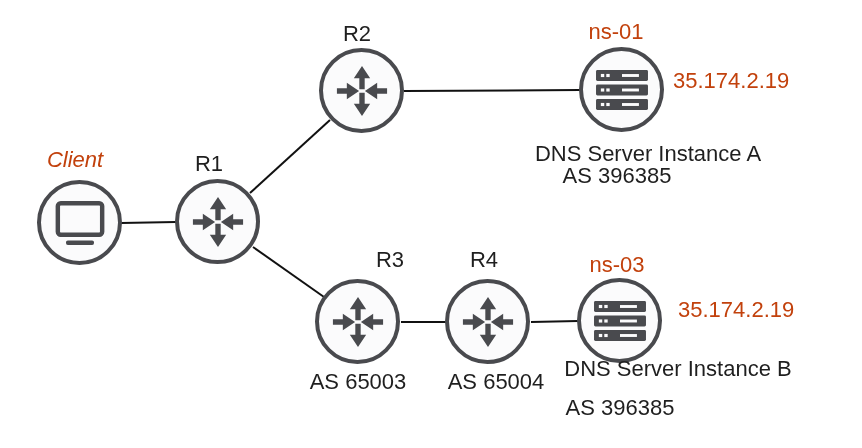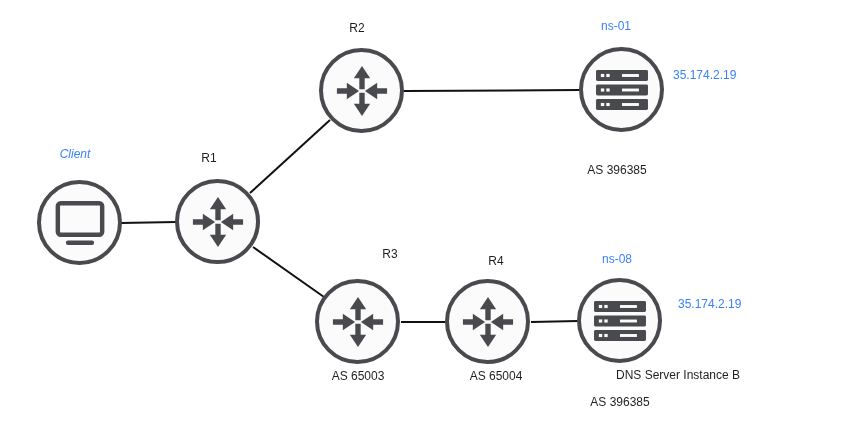--- a/index.html
+++ b/index.html
@@ -7,23 +7,23 @@
     position:relative; width:862px; height:448px; background:#ffffff;
     font-family:"Liberation Sans", sans-serif; overflow:hidden;
   }
   .edges { position:absolute; left:0; top:0; width:862px; height:448px; }
   .edges line { stroke:#111111; stroke-width:2; }
   .circle {
     position:absolute; width:77px; height:77px; box-sizing:content-box;
     border:4.5px solid #494a4e; border-radius:50%; background:#fbfbfc;
     display:flex; align-items:center; justify-content:center;
   }
-  .lbl { position:absolute; font-size:12px; line-height:1.2; color:#1f1f1f; white-space:nowrap;text-align:center; }
+  .lbl { position:absolute; font-size:22px; line-height:1.2; color:#1f1f1f; white-space:nowrap;text-align:center; }
   .center { transform:translateX(-50%); }
-  .blue { color:#3b82f6; }
+  .blue { color:#c2410c; }
   svg.icon { display:block; }
 </style>
 </head>
 <body>
 
 <div class="page">
 
   <svg class="edges" viewBox="0 0 862 448">
     <line x1="121" y1="223" x2="176" y2="222"></line>
     <line x1="250" y1="193" x2="330" y2="120"></line>
@@ -128,25 +128,26 @@
 
   <div class="lbl center blue" style="left:75px; top:147px;font-style:italic;">Client</div>
 
   <div class="lbl center" style="left:209px; top:151px;">R1</div>
 
   <div class="lbl center" style="left:357px; top:21px;">R2</div>
 
   <div class="lbl center" style="left:354px; top:247px;margin-left:36px;">R3</div>
   <div class="lbl center" style="left:358px; top:369px;">AS 65003</div>
 
-  <div class="lbl center" style="left:484px; top:254px;margin-left:12px;">R4</div>
+  <div class="lbl center" style="left:484px; top:247px;">R4</div>
   <div class="lbl center" style="left:496px; top:369px;">AS 65004</div>
 
   <div class="lbl center blue" style="left:616px; top:19px;">ns-01</div>
   <div class="lbl blue" style="left:673px; top:68px;">35.174.2.19</div>
+  <div class="lbl center" style="left:648px; top:141px;">DNS Server Instance A</div>
   <div class="lbl center" style="left:617px; top:163px;">AS 396385</div>
 
-  <div class="lbl center blue" style="left:617px; top:252px;">ns-08</div>
+  <div class="lbl center blue" style="left:617px; top:252px;">ns-03</div>
   <div class="lbl blue" style="left:678px; top:297px;">35.174.2.19</div>
-  <div class="lbl center" style="left:678px; top:368px;">DNS Server Instance B</div>
+  <div class="lbl center" style="left:678px; top:356px;">DNS Server Instance B</div>
   <div class="lbl center" style="left:620px; top:395px;">AS 396385</div>
 
 </div>
 
 </body></html>

